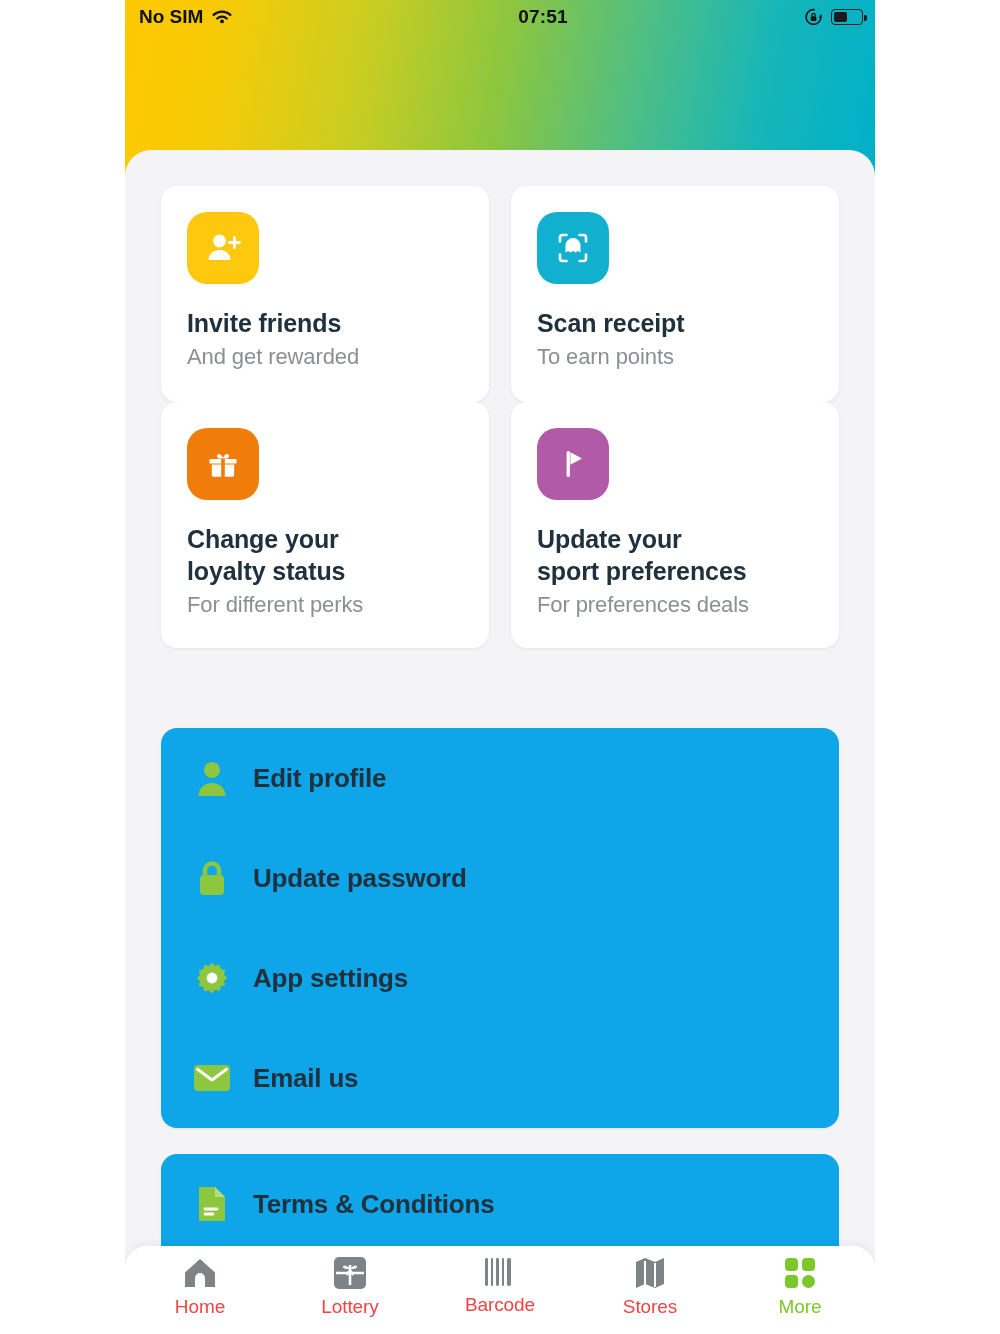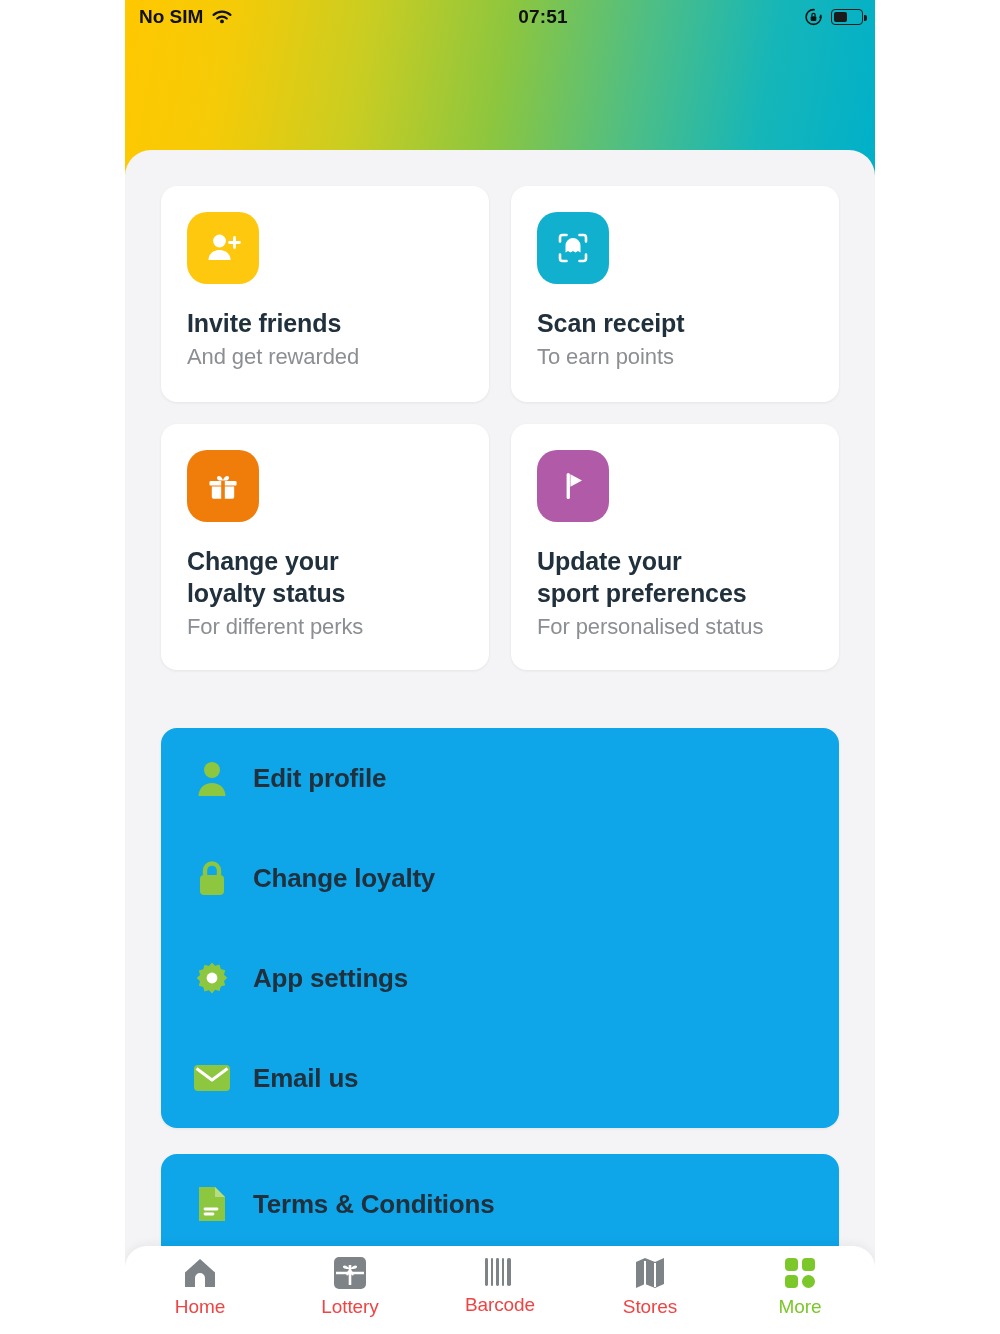--- a/index.html
+++ b/index.html
@@ -43,21 +43,21 @@
     display:flex; align-items:center; justify-content:center;
   }
 
   
   .sheet {
     position:absolute; left:0; top:150px; width:750px; height:1184px;
     background:#f4f4f6; border-radius:26px 26px 0 0;
   }
 
   .grid { position:absolute; left:36px; top:36px; width:678px; }
-  .row { display:flex; gap:22px; margin-bottom:22px; }
+  .row { display:flex; gap:22px; }
   .card {
     flex:1; background:#fff; border-radius:16px; padding:26px 26px 22px 26px;
     box-shadow:0 1px 3px rgba(20,30,40,.07);
   }
   .card.tall { min-height:246px; }
   .card.short { min-height:216px; }
   .tile {
     width:72px; height:72px; border-radius:20px;
     display:flex; align-items:center; justify-content:center; margin-bottom:24px;
   }
@@ -171,21 +171,21 @@
 
         <div class="card tall">
           <div class="tile purple">
             <svg width="42" height="42" viewBox="0 0 42 42">
               <rect x="14.6" y="8" width="3.3" height="26" rx="1.6" fill="#fff"></rect>
               <path d="M18.4 9.2l11.6 6.3-11.6 6.3z" fill="#fff"></path>
             </svg>
           </div>
           <div class="card-title">Update your
 sport preferences</div>
-          <div class="card-sub">For personalised status</div>
+          <div class="card-sub">For preferences deals</div>
         </div>
       </div>
     </div>
 
     <div class="list-group" id="group-account">
       <div class="list-item">
         <span class="li-icon">
           <svg width="34" height="38" viewBox="0 0 34 38">
               <circle cx="17" cy="11" r="8" fill="#8dc63f"></circle>
               <path d="M3.5 37c0-7.7 6-13 13.5-13s13.5 5.3 13.5 13z" fill="#8dc63f"></path>
@@ -193,21 +193,21 @@
         </span>
         <span class="li-label">Edit profile</span>
       </div>
       <div class="list-item">
         <span class="li-icon">
           <svg width="34" height="38" viewBox="0 0 34 38">
               <rect x="5" y="16" width="24" height="20" rx="4" fill="#8dc63f"></rect>
               <path d="M10 16v-4.5a7 7 0 0 1 14 0V16" stroke="#8dc63f" stroke-width="4.4" fill="none"></path>
             </svg>
         </span>
-        <span class="li-label">Change loyalty</span>
+        <span class="li-label">Update password</span>
       </div>
       <div class="list-item">
         <span class="li-icon">
           <svg width="36" height="36" viewBox="0 0 36 36">
             <path d="M18 2.5l3.1 3.3 4.4-1.2 1.3 4.4 4.4 1.3-1.2 4.4 3.3 3.1-3.3 3.1 1.2 4.4-4.4 1.3-1.3 4.4-4.4-1.2L18 33.5l-3.1-3.3-4.4 1.2-1.3-4.4-4.4-1.3 1.2-4.4L2.7 18l3.3-3.1-1.2-4.4 4.4-1.3 1.3-4.4 4.4 1.2z" fill="#8dc63f"></path>
             <circle cx="18" cy="18" r="5.4" fill="#fff"></circle>
           </svg>
         </span>
         <span class="li-label">App settings</span>
       </div>

